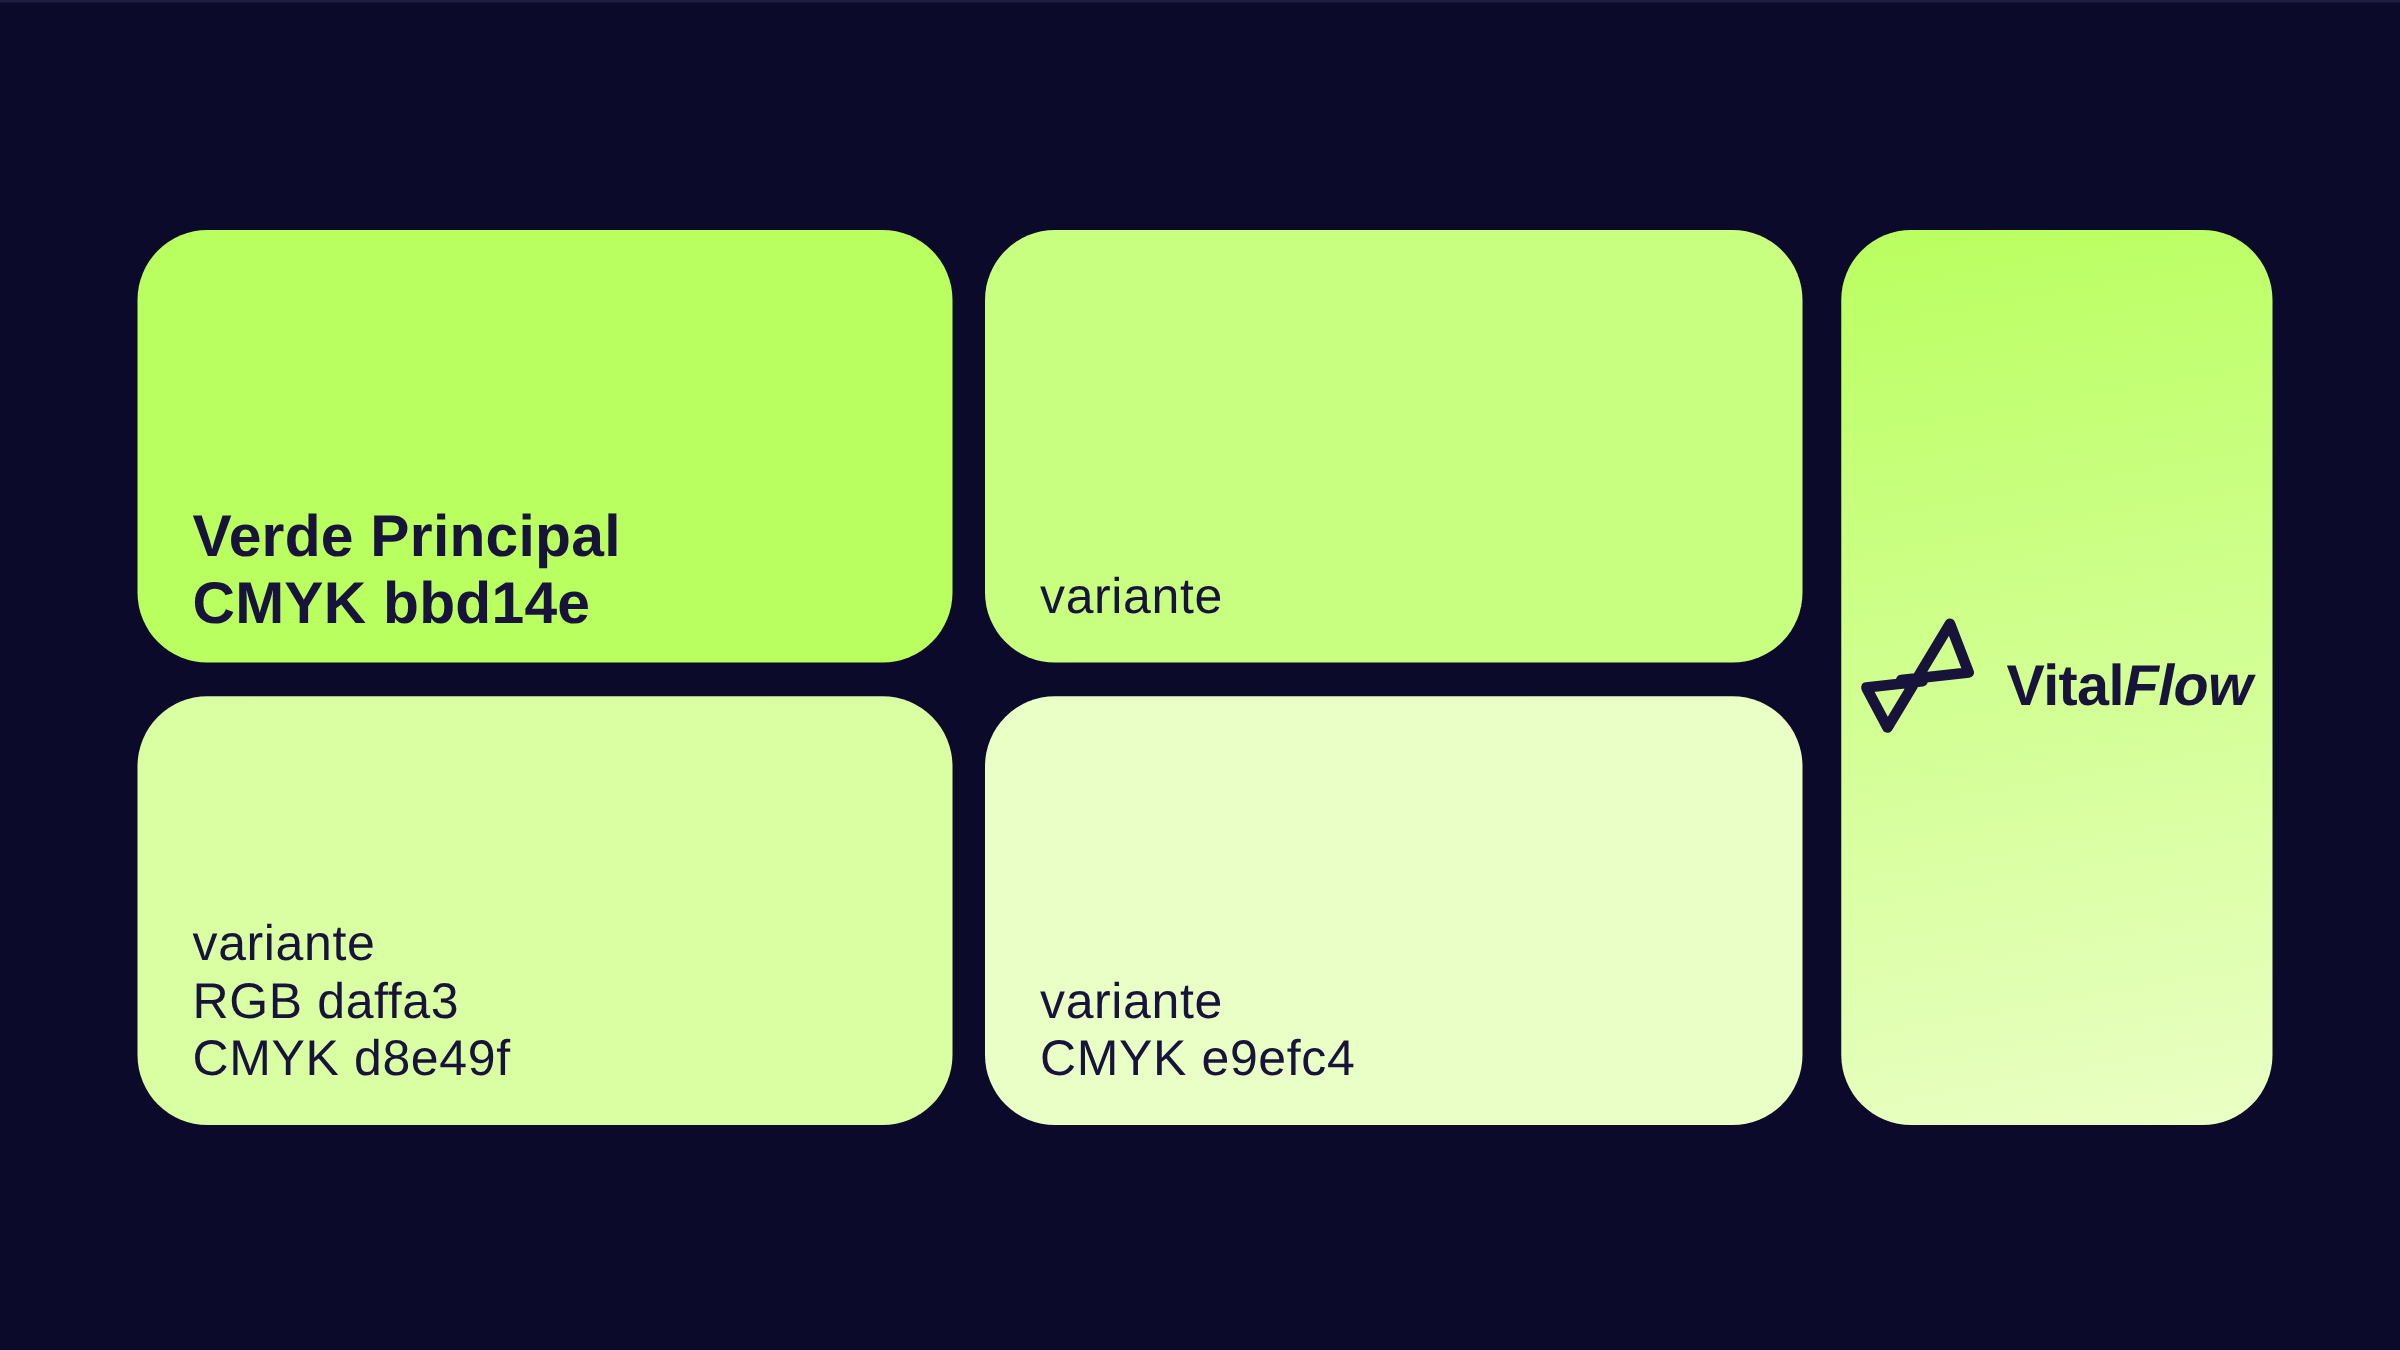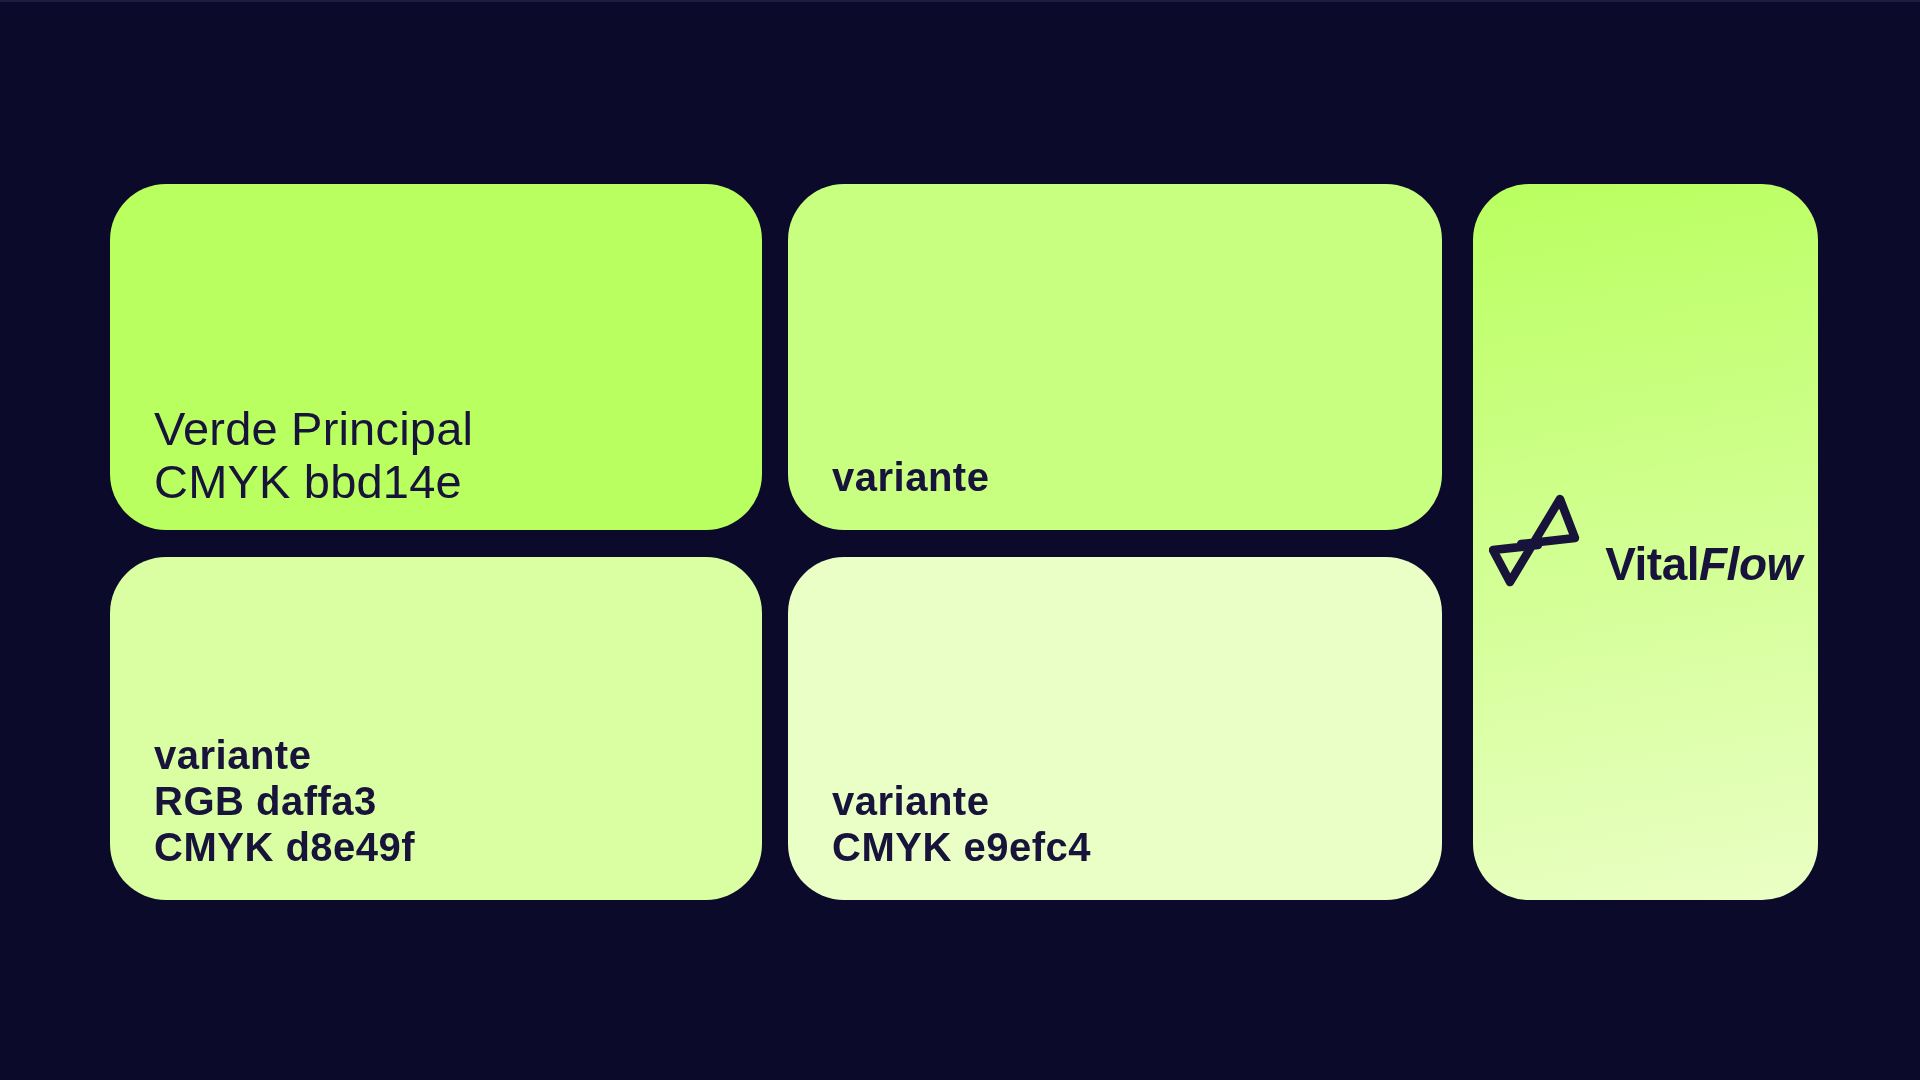--- a/index.html
+++ b/index.html
@@ -19,43 +19,43 @@
     border-radius:56px;
   }
   .card-0{left:110px;top:182px;width:652px;height:346px;}
   .card-1{left:788px;top:182px;width:654px;height:346px;}
   .card-2{left:110px;top:555px;width:652px;height:343px;}
   .card-3{left:788px;top:555px;width:654px;height:343px;}
   .brand-card{left:1473px;top:182px;width:345px;height:716px;}
   .card-text{
     position:absolute;left:44px;bottom:30px;
     color:var(--ink,#18133a);
-    font-size:40px;line-height:46px;font-weight:700;
+    font-size:40px;line-height:46px;font-weight:400;
     letter-spacing:0.5px;
     white-space:nowrap;
   }
   .card-text.emphasized{
-    font-weight:400;
+    font-weight:700;
     font-size:47px;line-height:53px;
     bottom:22px;
     letter-spacing:0.2px;
   }
   .logo-row{
     position:absolute;left:0;right:0;top:50%;
     transform:translateY(-52%);
     display:flex;align-items:flex-end;justify-content:center;
     gap:24px;
   }
   .logo-mark{display:block;}
   .wordmark{
     color:var(--ink,#18133a);
     font-size:46px;font-weight:700;
     letter-spacing:-0.5px;
     line-height:1;
-    margin-bottom:2px;
+    margin-bottom:18px;
     white-space:nowrap;
   }
   .wm-italic{font-style:italic;}
 </style>
 </head>
 <body style="background: rgb(12, 10, 43);">
 
 <div class="canvas">
 
   <section class="card card-0" style="background: rgb(185, 255, 95);">

